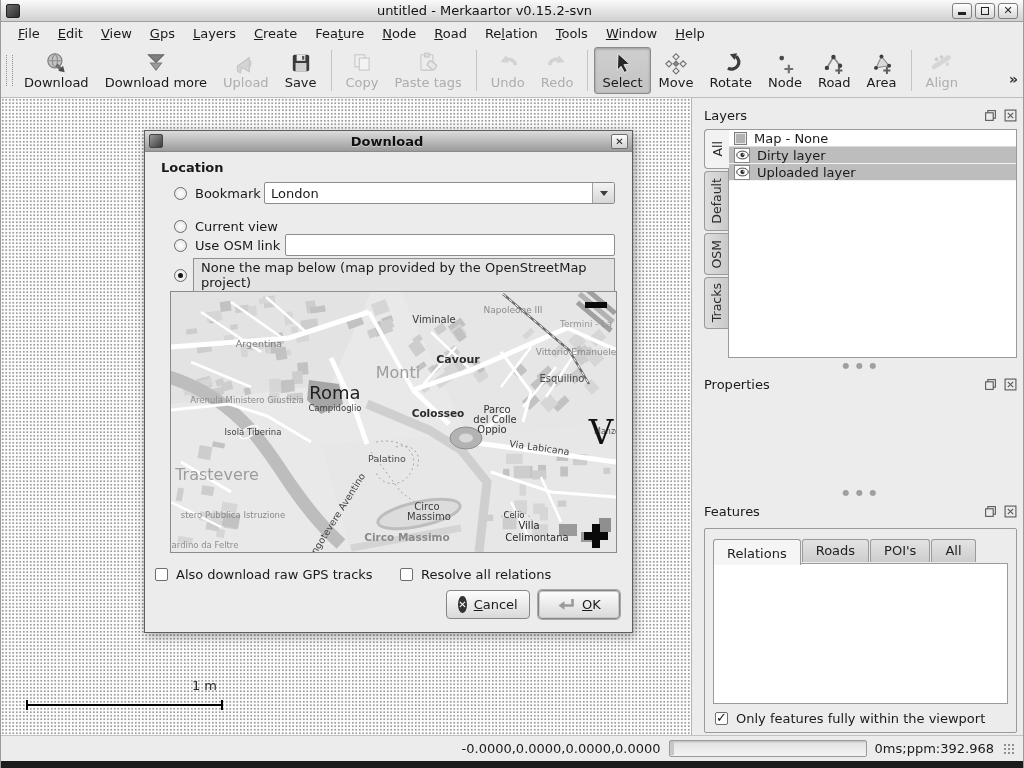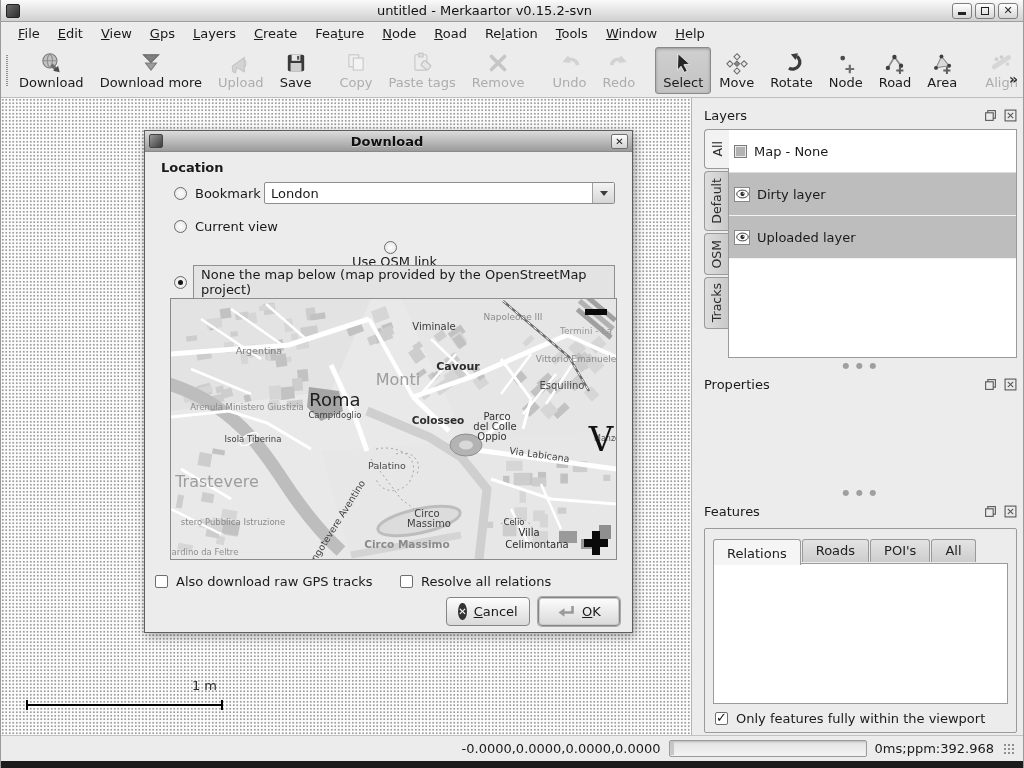--- a/index.html
+++ b/index.html
@@ -44,21 +44,21 @@
 
   
   .dialog{position:absolute;left:143px;top:32px;width:489px;height:503px;background:#ececec;border:1px solid #5e5e5e;box-shadow:2px 3px 10px rgba(0,0,0,.35);}
   .dlg-titlebar{height:21px;display:flex;align-items:center;gap:4px;padding:0 4px;background:linear-gradient(#dcdcdc,#9b9b9b);border-bottom:1px solid #8a8a8a;}
   .dlg-icon{width:14px;height:14px;border:1px solid #444;border-radius:2px;background:linear-gradient(135deg,#9a9a9a,#3c3c3c);}
   .dlg-title{flex:1;text-align:center;font-weight:bold;color:#101010;text-shadow:0 1px 0 rgba(255,255,255,.45);}
   .dlg-close{width:17px;height:15px;display:flex;align-items:center;justify-content:center;background:linear-gradient(#fdfdfd,#d2d2d2);border:1px solid #6f6f6f;border-radius:2px;font-size:10px;font-weight:bold;}
   .dlg-body{padding:8px 12px 0 16px;}
   .dlg-section{font-weight:bold;margin-bottom:0;}
   .opt-row{display:flex;align-items:center;margin-left:13px;width:441px;height:22px;}
-  .r1{margin-top:7px;} .r2{margin-top:14px;height:16px;} .r3{margin-top:7px;flex-direction:column;} .r4{margin-top:9px;height:20px;}
+  .r1{margin-top:7px;} .r2{margin-top:14px;height:16px;} .r3{} .r4{margin-top:9px;height:20px;}
   .radio{width:13px;height:13px;border-radius:50%;border:1px solid #6b6b6b;background:radial-gradient(#ffffff,#e0e0e0);margin-right:8px;position:relative;flex:0 0 auto;}
   .radio.on::after{content:"";position:absolute;left:3px;top:3px;width:5px;height:5px;border-radius:50%;background:#151515;}
   .opt-label{color:#1a1a1a;}
   .opt-label.framed{border:1px solid #8f8f8f;background:#e3e3e3;padding:1px 7px;margin-left:-2px;}
   .combo{margin-left:auto;width:351px;height:22px;border:1px solid #8c8c8c;border-radius:2px;background:#fff;display:flex;align-items:stretch;}
   .combo-text{flex:1;display:flex;align-items:center;padding:0 6px;}
   .combo-btn{width:22px;display:flex;align-items:center;justify-content:center;background:linear-gradient(#f4f4f4,#d6d6d6);border-left:1px solid #9f9f9f;}
   .chev{width:0;height:0;border-left:4px solid transparent;border-right:4px solid transparent;border-top:5px solid #3c3c3c;}
   .text-input{margin-left:auto;width:330px;height:22px;border:1px solid #8c8c8c;border-radius:2px;background:#fff;font:inherit;padding:0 5px;}
   .map-frame{margin:6px 0 0 9px;width:447px;height:262px;border:1px solid #8a8a8a;background:#e9e9e9;}
@@ -77,21 +77,21 @@
   .dock{flex:1;display:flex;flex-direction:column;padding:6px 6px 0 12px;}
   .dock-header{display:flex;align-items:center;height:22px;flex:0 0 auto;}
   .dock-title{flex:1;}
   .dock-ic{width:14px;height:13px;margin-left:6px;display:flex;align-items:center;justify-content:center;}
   .layers-widget{display:flex;height:229px;margin-top:3px;flex:0 0 auto;}
   .vtabs{width:24px;display:flex;flex-direction:column;}
   .vtab{border:1px solid #9a9a9a;border-right:none;border-radius:4px 0 0 4px;background:linear-gradient(90deg,#dedede,#c9c9c9);margin-bottom:2px;display:flex;align-items:center;justify-content:center;font-size:12.5px;color:#2c2c2c;}
   .vtab span{writing-mode:vertical-rl;transform:rotate(180deg);}
   .vtab.selected{background:#f2f2f2;margin-right:-1px;z-index:2;position:relative;}
   .layers-list{flex:1;background:#fff;border:1px solid #9a9a9a;overflow:hidden;}
-  .layer-row{height:43px;display:flex;align-items:center;gap:7px;padding:0 5px;border-bottom:1px solid #dcdcdc;}
+  .layer-row{height:17px;display:flex;align-items:center;gap:7px;padding:0 5px;border-bottom:1px solid #dcdcdc;}
   .layer-row.selected{background:#bdbdbd;border-bottom:1px solid #f2f2f2;}
   .layer-swatch{width:13px;height:13px;background:#b2b2b2;border:1px solid #7c7c7c;box-shadow:inset 0 0 0 1px #e8e8e8;}
   .eye-box{width:16px;height:15px;background:#fff;border:1px solid #888;display:flex;align-items:center;justify-content:center;}
   .hsplit{height:15px;display:flex;align-items:center;justify-content:center;color:#9f9f9f;font-size:8px;letter-spacing:2px;flex:0 0 auto;}
   .prop-body{height:90px;flex:0 0 auto;}
   .features-box{height:205px;border:1px solid #9a9a9a;border-radius:2px;margin-top:6px;padding:10px 8px 6px;display:flex;flex-direction:column;flex:0 0 auto;}
   .ftabs{display:flex;height:25px;align-items:flex-start;}
   .ftab{padding:3px 13px 4px;border:1px solid #9a9a9a;border-bottom:none;border-radius:3px 3px 0 0;background:linear-gradient(#e3e3e3,#cdcdcd);margin-right:1px;color:#222;}
   .ftab.selected{background:#f5f5f5;padding-top:6px;position:relative;z-index:2;}
   .flist{flex:1;background:#fff;border:1px solid #9a9a9a;margin-top:-1px;}
@@ -194,28 +194,20 @@
       </div>
       <div class="tb-btn disabled">
         <span class="icon">
           <svg width="24" height="24" viewBox="0 0 22 22">
             <rect x="4.5" y="3.5" width="11" height="14" rx="1" fill="#efefef" stroke="#999"></rect>
             <rect x="8" y="2" width="4" height="3.5" fill="#cfcfcf" stroke="#999"></rect>
             <rect x="10.5" y="10" width="8" height="5.5" rx="1" transform="rotate(38 14 13)" fill="#e0e0e0" stroke="#888"></rect>
           </svg>
         </span>
         <span>Paste tags</span>
-      </div>
-      <div class="tb-btn disabled">
-        <span class="icon">
-          <svg width="24" height="24" viewBox="0 0 22 22">
-            <path d="M5 5l12 12M17 5L5 17" stroke="#9a9a9a" stroke-width="3.4" stroke-linecap="round"></path>
-          </svg>
-        </span>
-        <span>Remove</span>
       </div>
       <div class="tb-sep"></div>
       <div class="tb-btn disabled">
         <span class="icon">
           <svg width="24" height="24" viewBox="0 0 22 22">
             <path d="M18 13c-1-5-7-7-11-4" stroke="#b4b4b4" stroke-width="3.2" fill="none"></path>
             <path d="M9.5 4l-5.5 6 7.5 1z" fill="#b4b4b4"></path>
           </svg>
         </span>
         <span>Undo</span>

